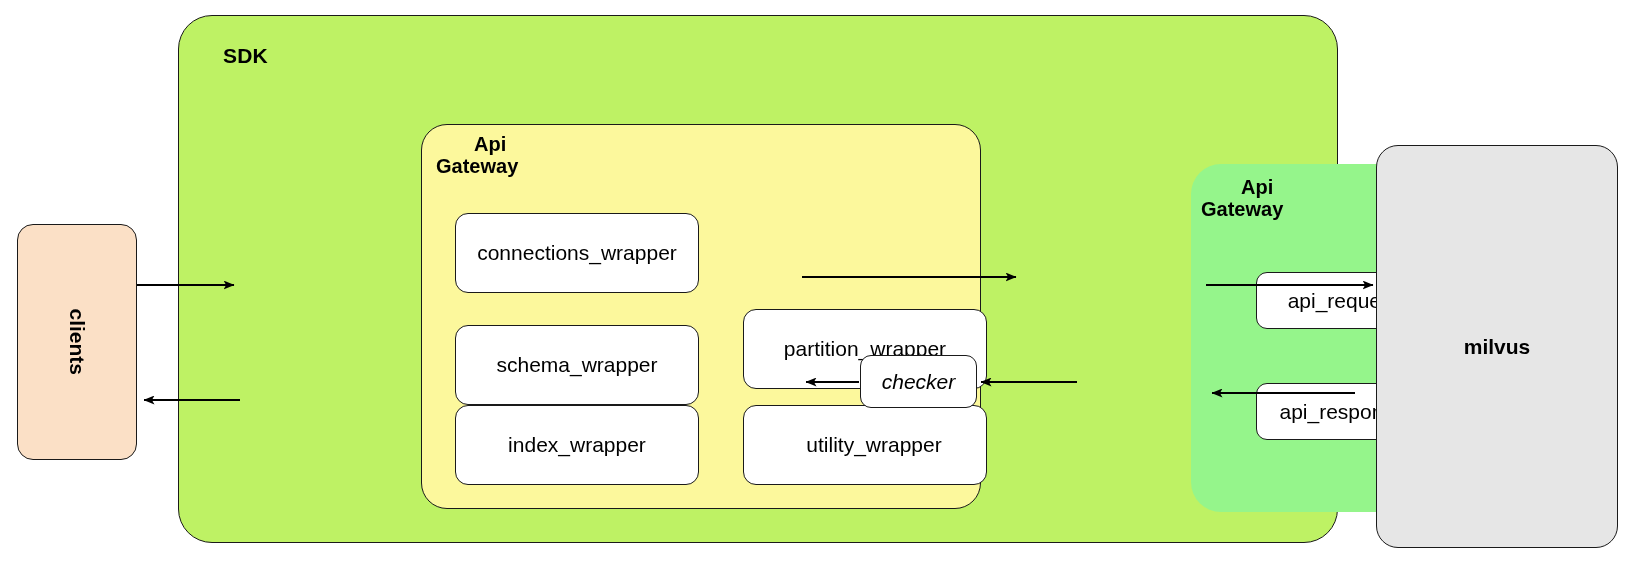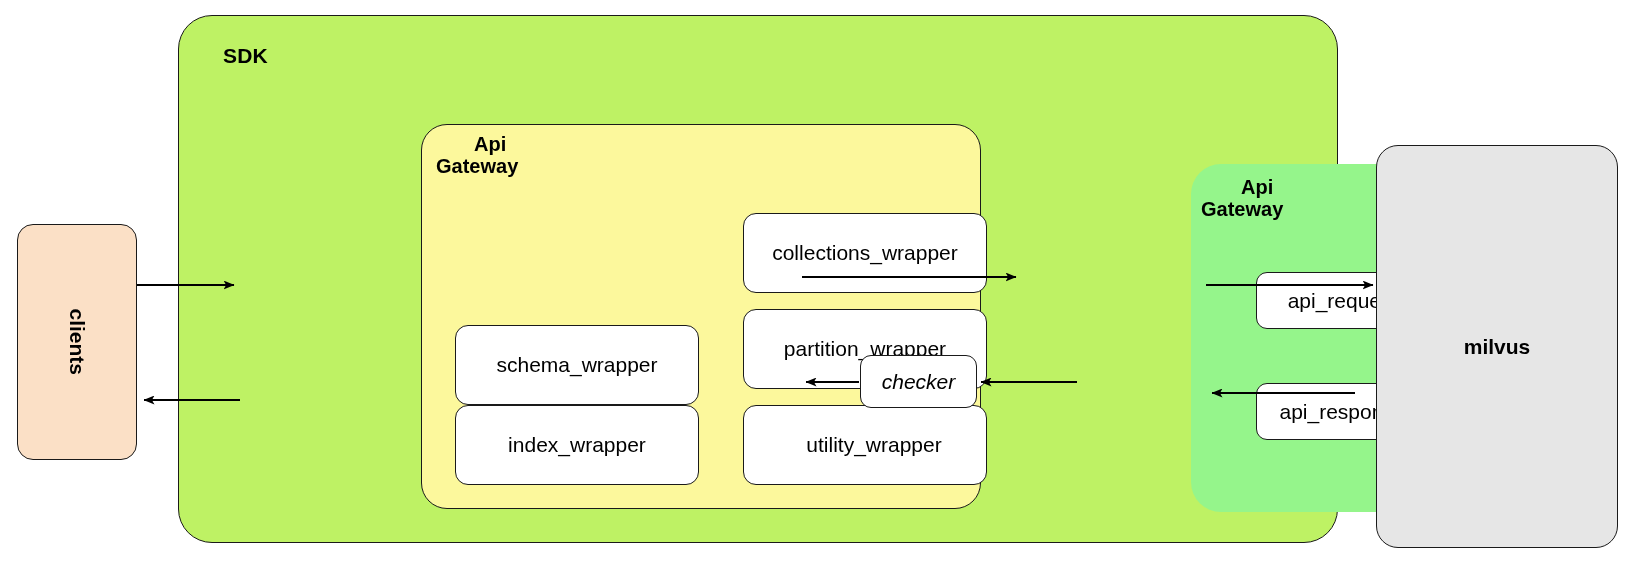--- a/index.html
+++ b/index.html
@@ -165,22 +165,22 @@
 
   <div class="node" id="sdk-container">
     <div id="sdk-label">SDK</div>
 
     <div class="node" id="api-wrapper-container">
       <div id="api-wrapper-label">
         <span class="line-indent">Api</span>
         <span class="line-plain">Gateway</span>
       </div>
 
-      <div class="node wrapper-box" style="left:321px; top:88px;">
-        <span>collections_wrapper</span>
+      <div class="node wrapper-box" style="left:33px; top:88px;">
+        <span>connections_wrapper</span>
       </div>
 
       <div class="node wrapper-box" style="left:33px; top:200px;">
         <span>schema_wrapper</span>
       </div>
       <div class="node wrapper-box" style="left:33px; top:280px;">
         <span>index_wrapper</span>
       </div>
 
       <div class="node wrapper-box" style="left:321px; top:184px;">

